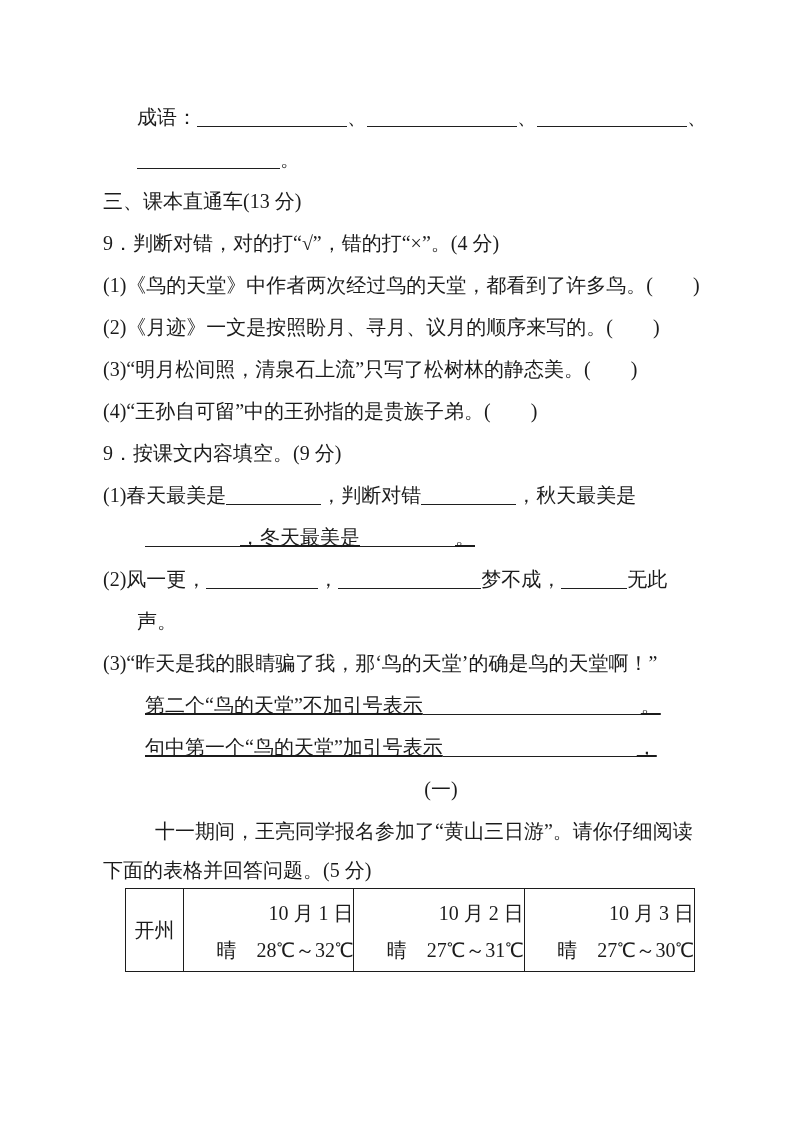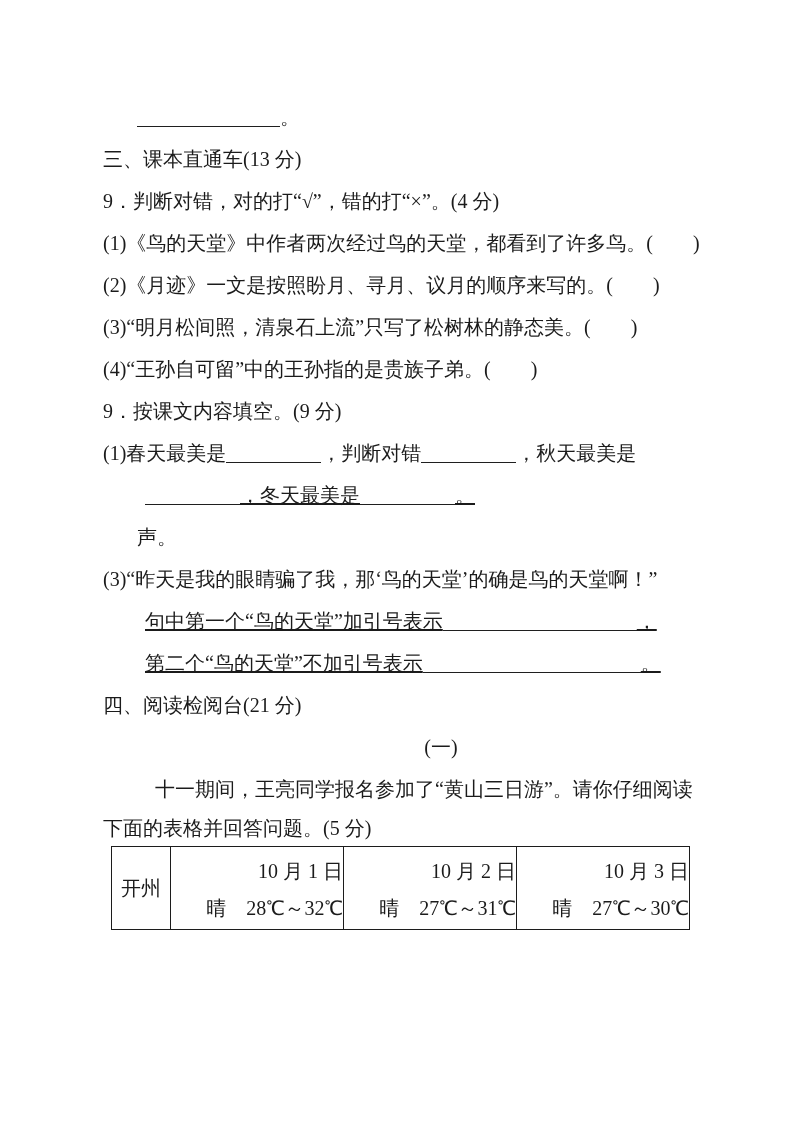--- a/index.html
+++ b/index.html
@@ -46,21 +46,21 @@
   .w150 { width: 150px; }
   .w143 { width: 143px; }
   .w95  { width: 95px; }
   .w112 { width: 112px; }
   .w66  { width: 66px; }
   .w194 { width: 194px; }
   .w218 { width: 218px; }
   
   table.wt {
     border-collapse: collapse;
-    margin-left: 8px;
+    margin-left: 22px;
     margin-top: 0px;
     table-layout: fixed;
   }
   table.wt td {
     border: 1.5px solid #1c1c1c;
     height: 82px;
     padding: 0;
     font-size: 20px;
     vertical-align: middle;
   }
@@ -80,51 +80,56 @@
     font-family: Liberation Serif, serif;
   }
 </style>
 </head>
 <body>
 
 <div class="page">
   <div class="doc">
 
     <div class="line indent-34">
+      <span>成语：</span><span class="bl w150"></span><span>、</span><span class="bl w150"></span><span>、</span><span class="bl w150"></span><span>、</span>
+    </div>
+    <div class="line indent-34">
       <span class="bl w143"></span><span>。</span>
     </div>
 
     <div class="line">三、课本直通车(13 分)</div>
 
     <div class="line">9．判断对错，对的打“√”，错的打“×”。(4 分)</div>
     <div class="line">(1)《鸟的天堂》中作者两次经过鸟的天堂，都看到了许多鸟。(　　)</div>
     <div class="line">(2)《月迹》一文是按照盼月、寻月、议月的顺序来写的。(　　)</div>
     <div class="line">(3)“明月松间照，清泉石上流”只写了松树林的静态美。(　　)</div>
     <div class="line">(4)“王孙自可留”中的王孙指的是贵族子弟。(　　)</div>
 
     <div class="line">9．按课文内容填空。(9 分)</div>
 
     <div class="line">
       <span>(1)春天最美是</span><span class="bl w95"></span><span>，判断对错</span><span class="bl w95"></span><span>，秋天最美是</span>
     </div>
     <div class="line indent-42">
       <span class="bl w95"></span><span>，冬天最美是</span><span class="bl w95"></span><span>。</span>
     </div>
 
+    <div class="line">
+      <span>(2)风一更，</span><span class="bl w112"></span><span>，</span><span class="bl w143"></span><span>梦不成，</span><span class="bl w66"></span><span>无此</span>
+    </div>
     <div class="line indent-34">声。</div>
 
     <div class="line">(3)“昨天是我的眼睛骗了我，那‘鸟的天堂’的确是鸟的天堂啊！”</div>
     <div class="line indent-42">
+      <span>第二个“鸟的天堂”不加引号表示</span><span class="bl w218"></span><span>。</span>
+    </div>
+    <div class="line indent-42">
       <span>句中第一个“鸟的天堂”加引号表示</span><span class="bl w194"></span><span>，</span>
     </div>
-    <div class="line indent-42">
-      <span>第二个“鸟的天堂”不加引号表示</span><span class="bl w218"></span><span>。</span>
-    </div>
 
-    <div class="line">四、阅读检阅台(21 分)</div>
     <div class="line center-part">(一)</div>
     <div class="line para-indent">十一期间，王亮同学报名参加了“黄山三日游”。请你仔细阅读</div>
     <div class="line tight">下面的表格并回答问题。(5 分)</div>
 
     <table class="wt">
       <tbody>
           <tr>
         <td class="city-cell">开州</td>
         <td class="day-cell">
           <div class="date">10 月 1 日</div>

